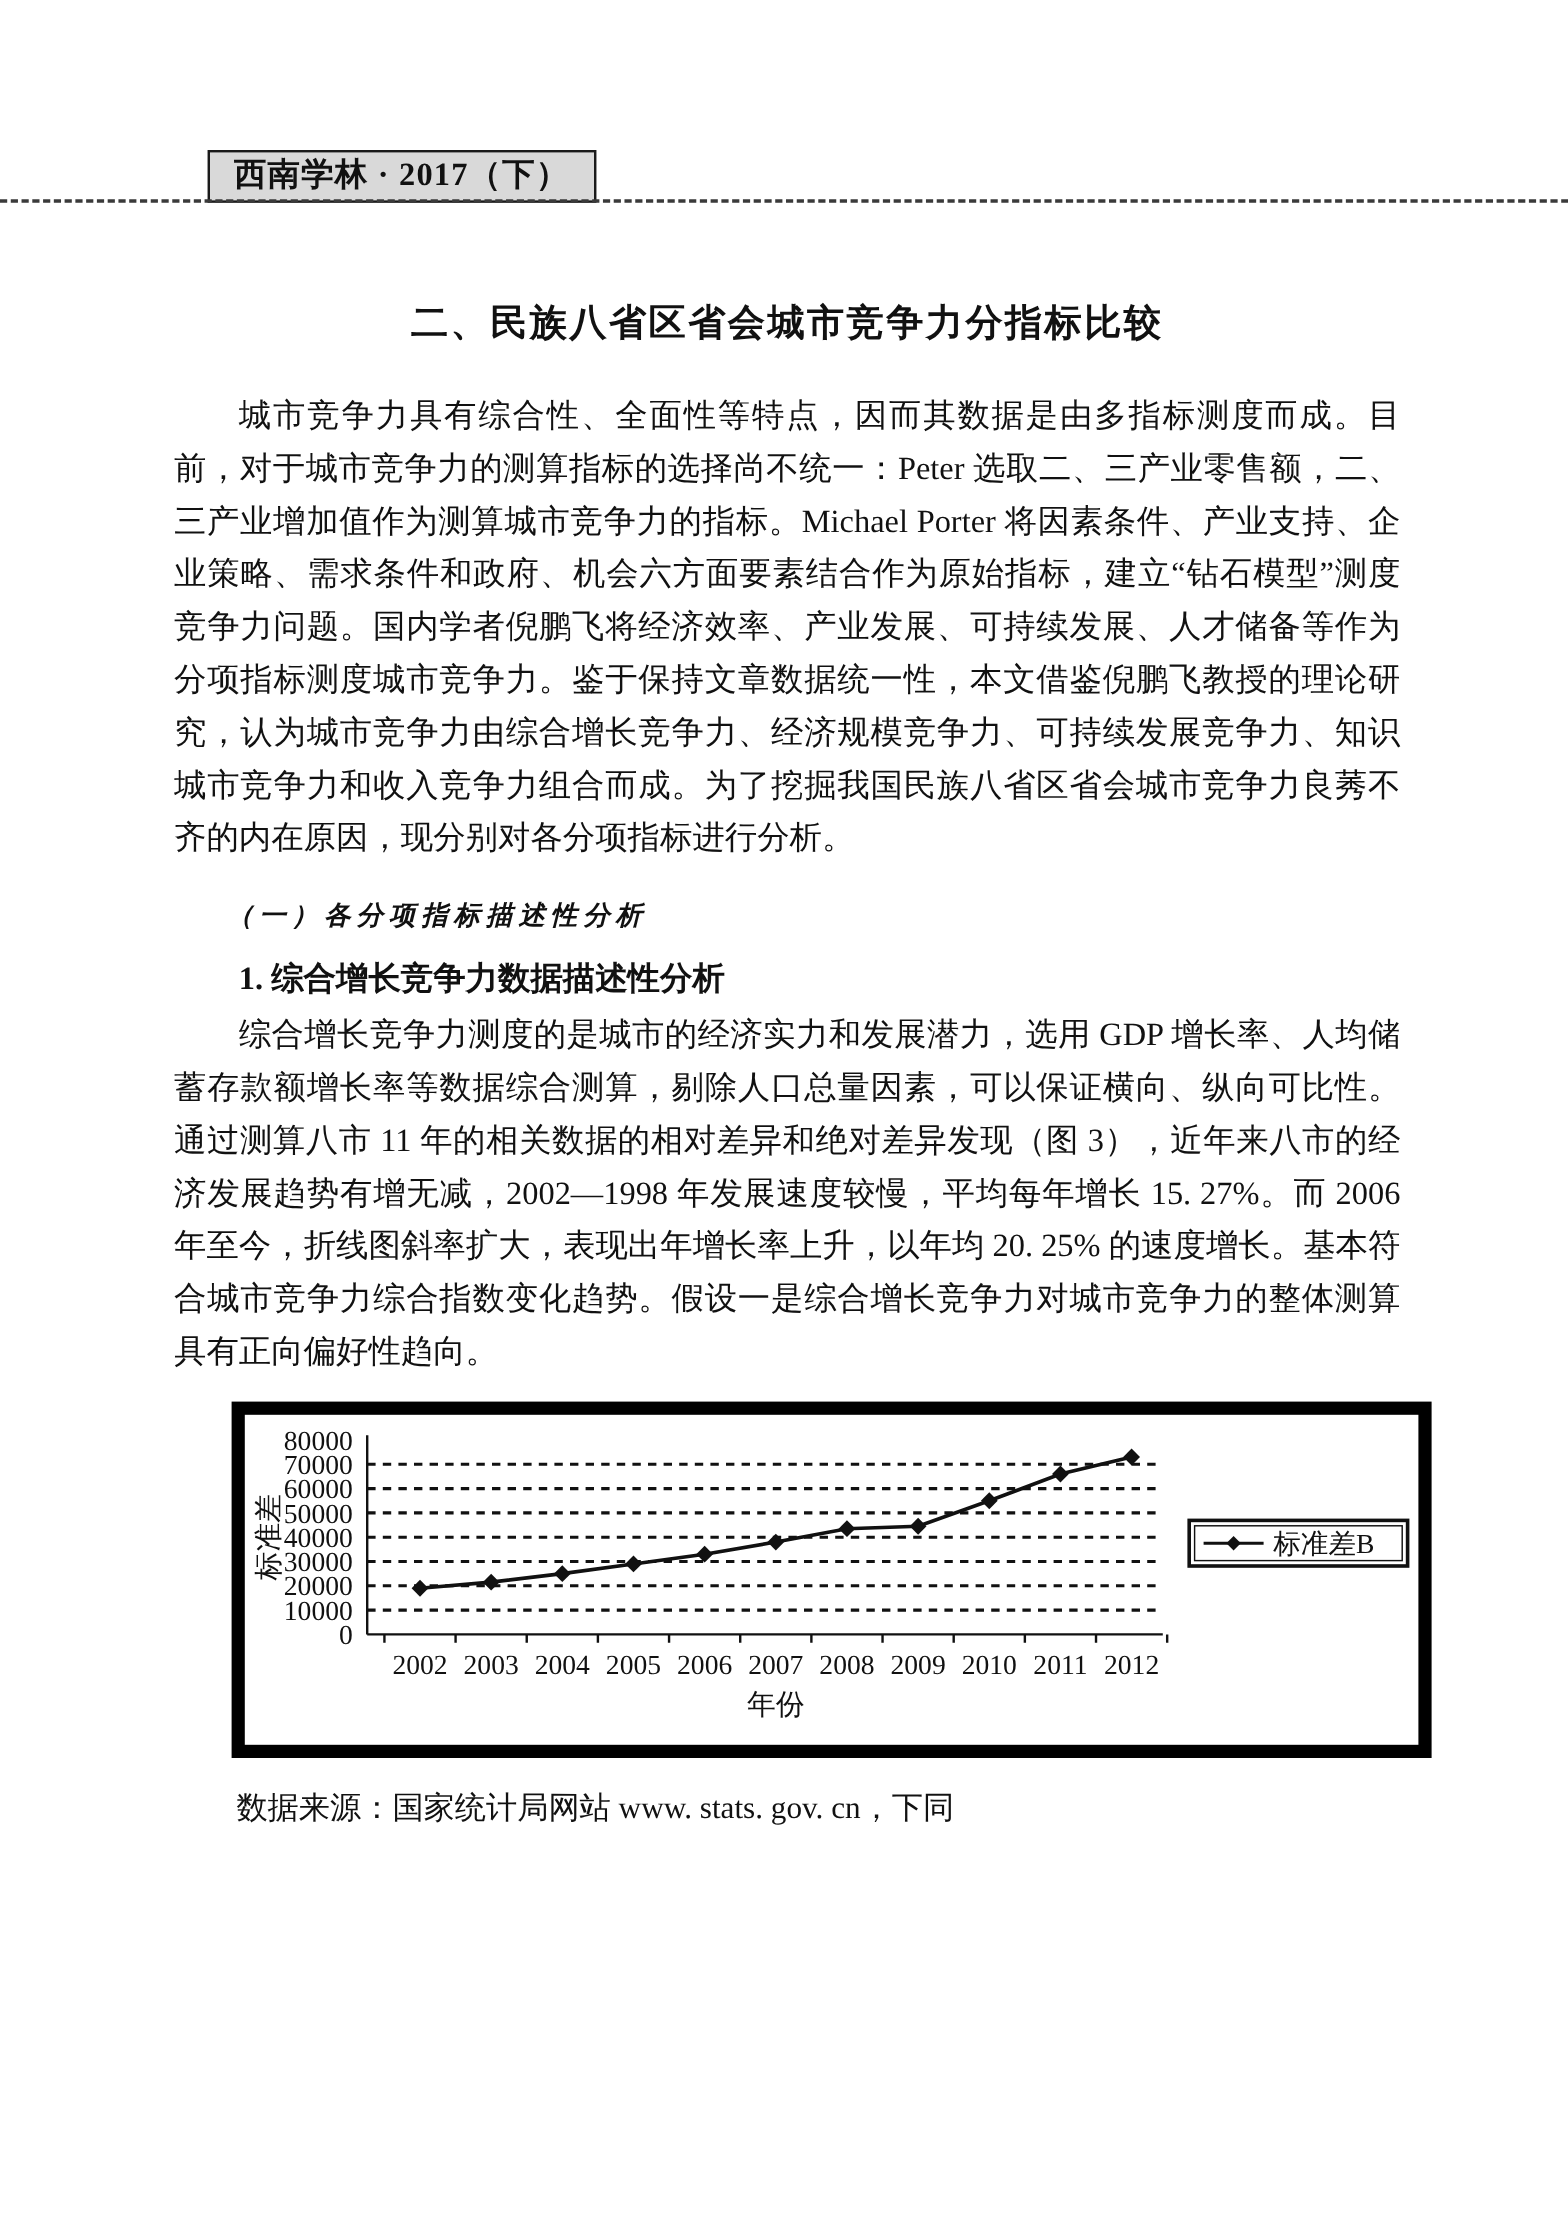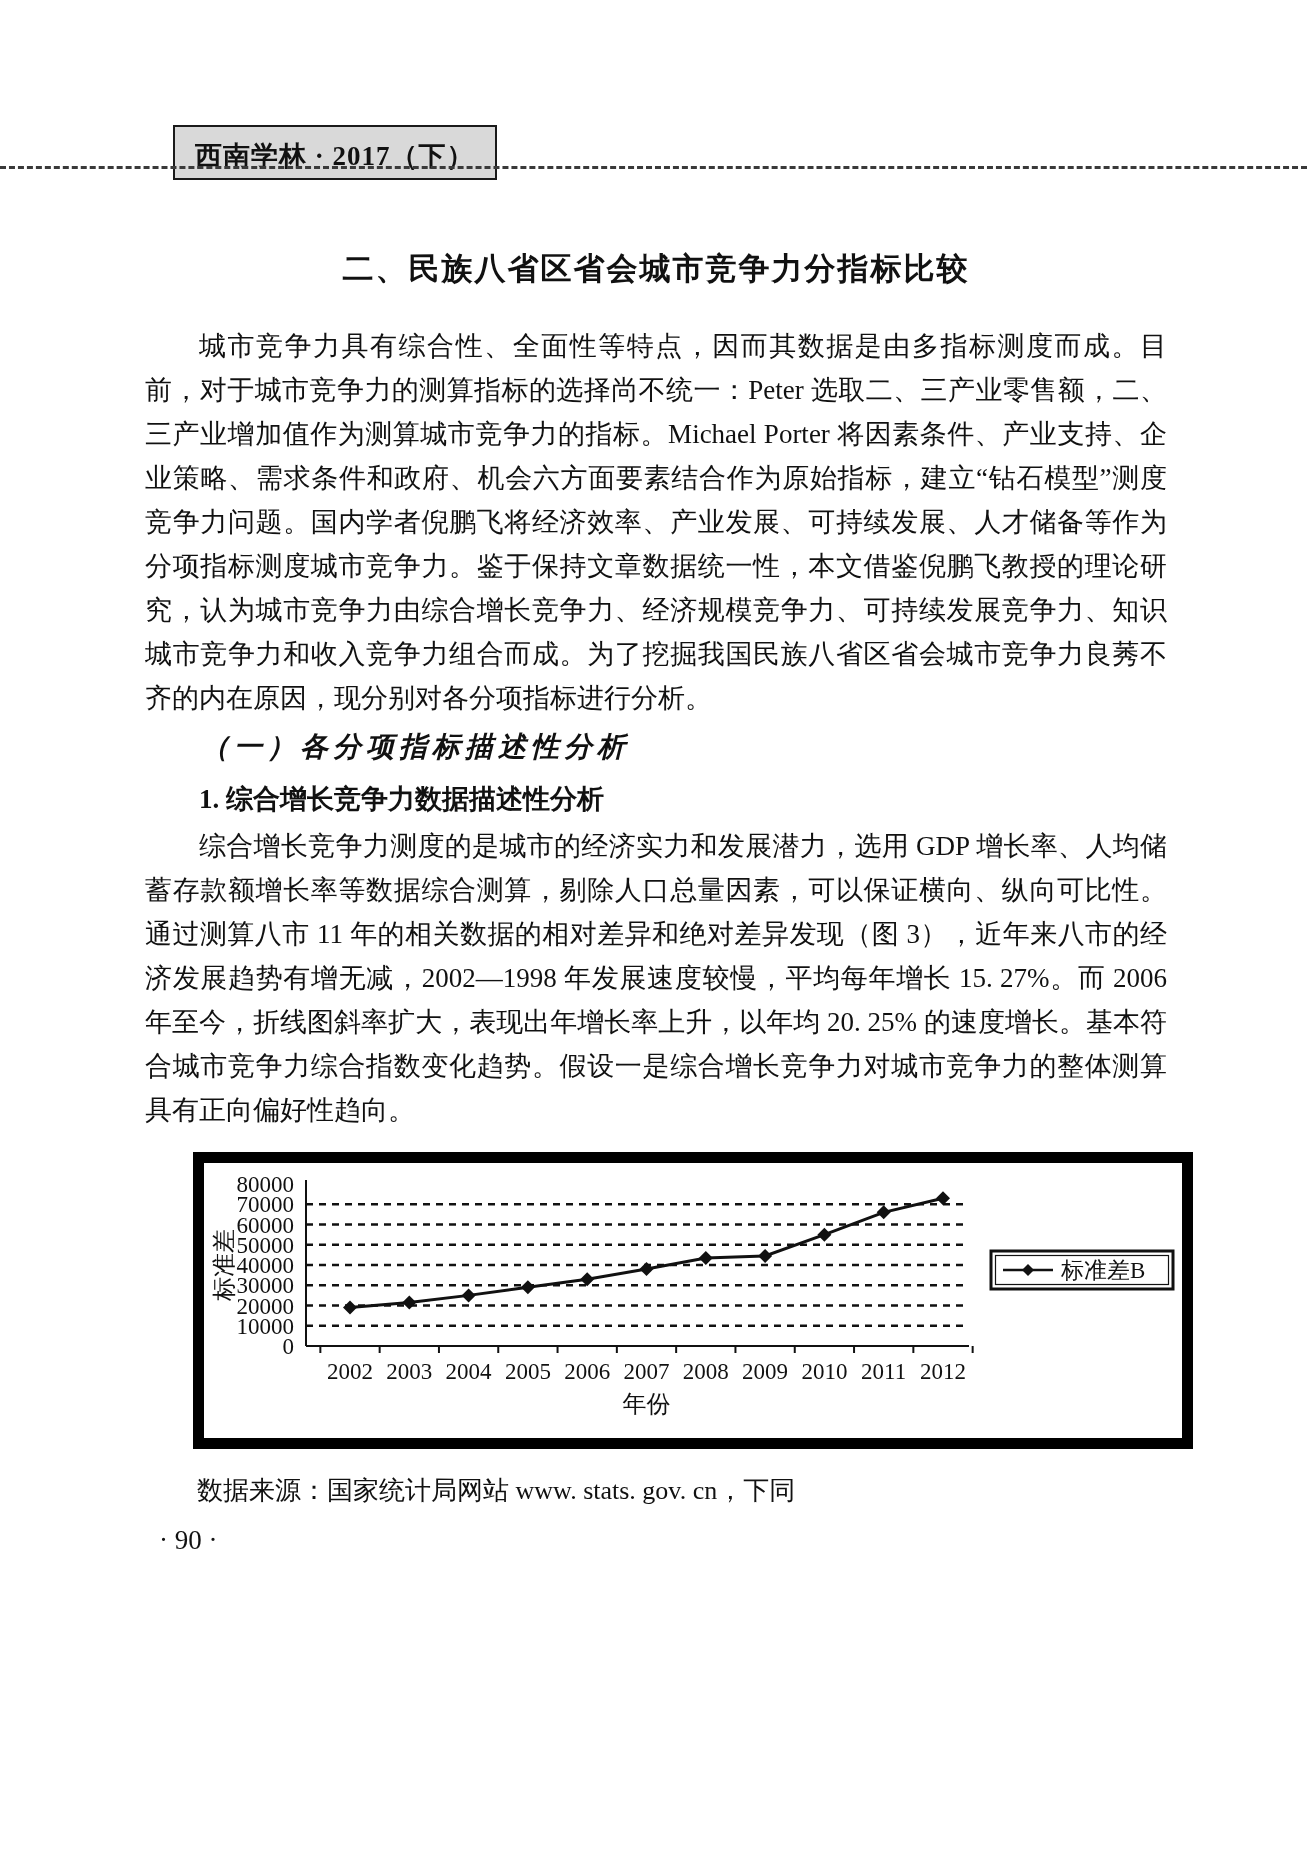--- a/index.html
+++ b/index.html
@@ -8,21 +8,21 @@
     width:1307px;height:1859px;
     background:#ffffff;
     color:#111;
     font-family:"Liberation Serif","DejaVu Serif",serif;
     overflow:hidden;
   }
   .header-box{
     position:absolute;left:173px;top:125px;
     background:#d9d9d9;
     border:2px solid #1a1a1a;
-    padding:13px 20px 5px 20px;
+    padding:2px 20px 5px 20px;
     font-weight:bold;
     font-size:27px;
     line-height:33px;
     letter-spacing:1px;
   }
   .header-rule{
     position:absolute;left:0;top:166px;width:1307px;height:0;
     border-top:3px dashed #3a3a3a;
   }
   .content{
@@ -37,22 +37,22 @@
     letter-spacing:2px;
   }
   p.body{
     margin:0;
     font-size:27px;
     line-height:44px;
     text-align:justify;
     text-indent:2em;
   }
   .subsection-title{
-    margin:4px 0 0 0;
-    font-size:28px;
+    margin:20px 0 0 0;
+    font-size:22px;
     line-height:46px;
     font-weight:bold;
     font-style:italic;
     text-indent:2em;
     letter-spacing:5px;
   }
   .subsub-title{
     margin:6px 0 0 0;
     font-size:27px;
     line-height:46px;
@@ -171,16 +171,15 @@
           <rect x="787" y="88" width="182" height="38" fill="#fff" stroke="#111111" stroke-width="3"></rect>
           <rect x="791.5" y="92.5" width="173" height="29" fill="none" stroke="#111111" stroke-width="1.2"></rect>
           <line x1="799" y1="107" x2="849" y2="107" stroke="#111111" stroke-width="2.6"></line>
           <polygon points="824,101 830,107 824,113 818,107" fill="#111111"></polygon>
           <text x="857" y="115" font-size="23" fill="#111111">标准差B</text>
         </svg>
     </div>
 
     <p class="source-note">数据来源：国家统计局网站 www. stats. gov. cn，下同</p>
 
-    <div class="page-number">· 90 ·</div>
 
   </div>
 </div>
 
 </body></html>

